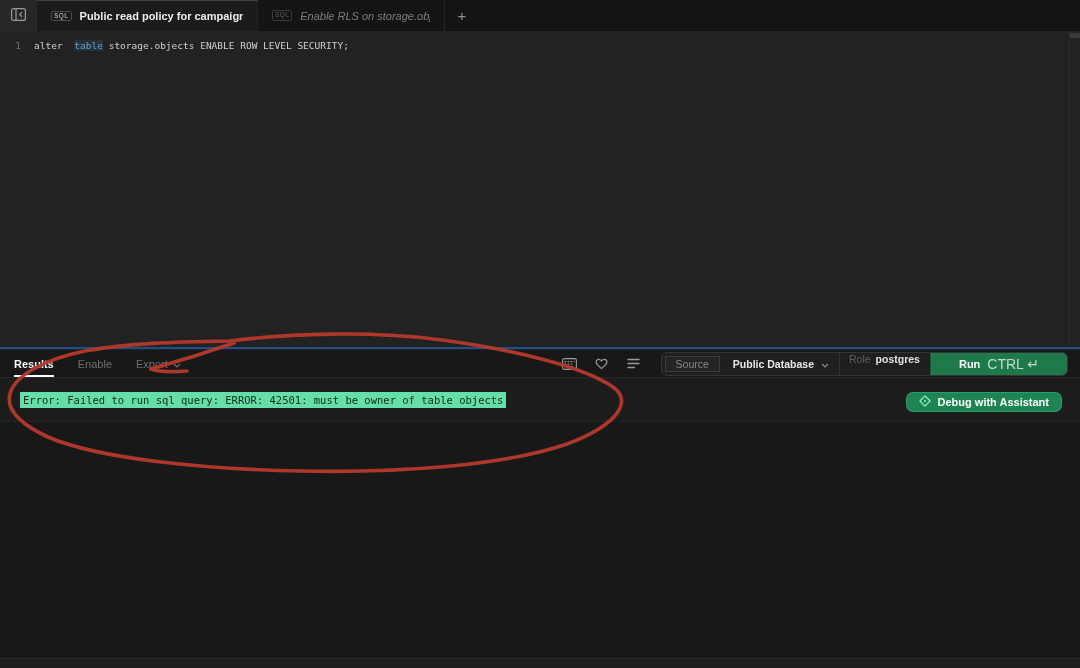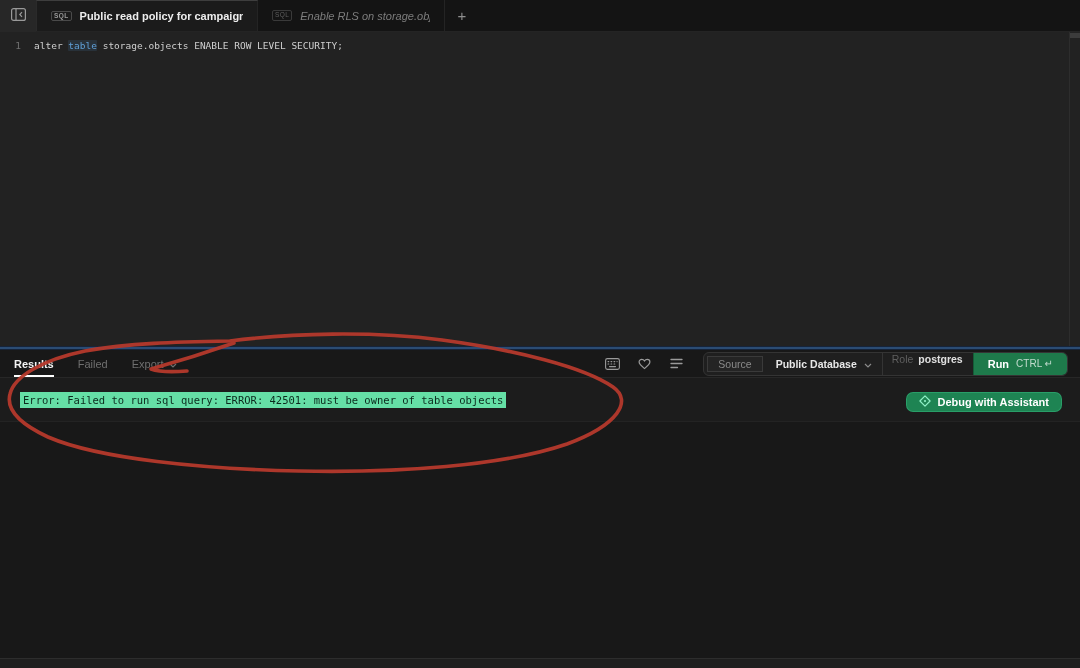--- a/index.html
+++ b/index.html
@@ -26,21 +26,21 @@
   .sql-badge{display:inline-block;font-size:6.5px;font-style:normal;letter-spacing:.4px;color:#9a9a9a;border:1px solid #4a4a4a;border-radius:2px;padding:1px 2px;line-height:1;flex:none;}
   .tab.inactive .sql-badge{color:#5f5f5f;border-color:#3a3a3a;}
   .tab-label{white-space:nowrap;overflow:hidden;}
   .newtab-btn{width:34px;display:flex;align-items:center;justify-content:center;color:#8f8f8f;font-size:15px;cursor:pointer;}
 
   
   .editor{position:absolute;top:32px;left:0;width:1080px;height:314px;background:#222222;font-family:"DejaVu Sans Mono",monospace;font-size:9.5px;color:#cfcfcf;}
   .code-line{display:flex;align-items:center;height:19px;margin-top:4px;}
   .gutter{width:34px;text-align:right;padding-right:13px;color:#717171;flex:none;}
   .code-text{white-space:pre;}
-  .tok-keyword{color:var(--keyword_blue);background:rgba(86,156,214,.13);border-radius:1px;}
+  .tok-keyword{color:var(--keyword_blue);background:rgba(86,156,214,.13);border-radius:1px;margin-left:6px;}
   .editor-vline{position:absolute;top:0;bottom:0;left:1069px;width:1px;background:#2d2d2d;}
   .scroll-thumb{position:absolute;top:1px;left:1070px;width:10px;height:5px;background:#3c3c3c;}
 
   
   .divider{position:absolute;top:346px;left:0;width:1080px;height:4px;background:var(--divider_blue);box-shadow:inset 0 1px 0 #16243a,inset 0 -1px 0 #16243a;cursor:row-resize;}
 
   
   .results-toolbar{position:absolute;top:350px;left:0;width:1080px;height:28px;background:#181818;border-bottom:1px solid #272727;display:flex;align-items:center;justify-content:space-between;padding:0 12px 0 14px;}
   .rt-left{display:flex;align-items:center;gap:24px;height:100%;}
   .rt-tab{position:relative;display:flex;align-items:center;gap:5px;height:100%;font-size:11px;color:#6f6f6f;cursor:pointer;}
@@ -49,23 +49,23 @@
   .rt-right{display:flex;align-items:center;gap:14px;}
   .icon-btn{display:flex;align-items:center;justify-content:center;width:18px;height:18px;cursor:pointer;}
   .icon-btn svg{display:block;}
   .ctl-group{display:flex;align-items:stretch;height:24px;border:1px solid #343434;border-radius:6px;background:#1f1f1f;margin-left:4px;overflow:hidden;}
   .src-chip{display:flex;align-items:center;margin:3px;padding:0 10px;border:1px solid #3a3a3a;border-radius:0;background:#242424;color:#8a8a8a;font-size:10.5px;cursor:pointer;}
   .db-select{display:flex;align-items:center;gap:7px;padding:0 10px;color:#e8e8e8;font-size:10.5px;font-weight:bold;cursor:pointer;}
   .ctl-sep{width:1px;background:#343434;}
   .role-wrap{display:flex;align-items:flex-start;padding:0 10px 0 9px;gap:5px;cursor:pointer;}
   .role-label{color:#5f5f5f;font-size:10.5px;}
   .role-value{color:#e0e0e0;font-size:10.5px;font-weight:bold;}
-  .run-btn{display:flex;align-items:center;gap:7px;padding:0 14px;background:var(--run_green);color:#fff;cursor:pointer;border-left:1px solid #145c37;}
+  .run-btn{display:flex;align-items:center;gap:7px;padding:0 28px;background:var(--run_green);color:#fff;cursor:pointer;border-left:1px solid #145c37;}
   .run-label{font-size:11px;font-weight:bold;}
-  .run-shortcut{font-size:10px;color:rgba(255,255,255,.72);}
+  .run-shortcut{font-size:14px;color:rgba(255,255,255,.72);}
 
   
   .results-body{position:absolute;top:378px;left:0;width:1080px;height:280px;background:#1c1c1c;padding-left:20px;}
   .error-line{position:absolute;top:15px;left:20px;font-family:"DejaVu Sans Mono",monospace;font-size:10.5px;line-height:1.5;}
   .error-highlight{background:var(--error_bg);color:var(--error_fg);padding:2px 3px;}
   .debug-btn{position:absolute;top:14px;right:18px;height:20px;display:flex;align-items:center;gap:7px;padding:0 12px;background:var(--debug_green);border:1px solid rgba(62,207,142,.35);border-radius:7px;color:#fff;font-size:11px;font-weight:bold;cursor:pointer;}
   .results-lower{position:absolute;top:43px;left:0;right:0;bottom:0;background:#181818;border-top:1px solid #232323;}
 
   
   .bottom-strip{position:absolute;bottom:0;left:0;width:1080px;height:10px;background:#1f1f1f;border-top:1px solid #2d2d2d;}
@@ -111,21 +111,21 @@
   </div>
 
   <div class="divider"></div>
 
   <div class="results-toolbar">
     <div class="rt-left">
       <div class="rt-tab active">
         <span>Results</span>
       </div>
       <div class="rt-tab">
-        <span>Failed</span>
+        <span>Enable</span>
       </div>
       <div class="rt-tab">
         <span>Export</span>
         <span>
           <svg width="8" height="5" viewBox="0 0 8 5" fill="none" stroke="#6f6f6f" stroke-width="1.2">
               <path d="M1 1 L4 4 L7 1"></path>
             </svg>
         </span>
       </div>
     </div>

